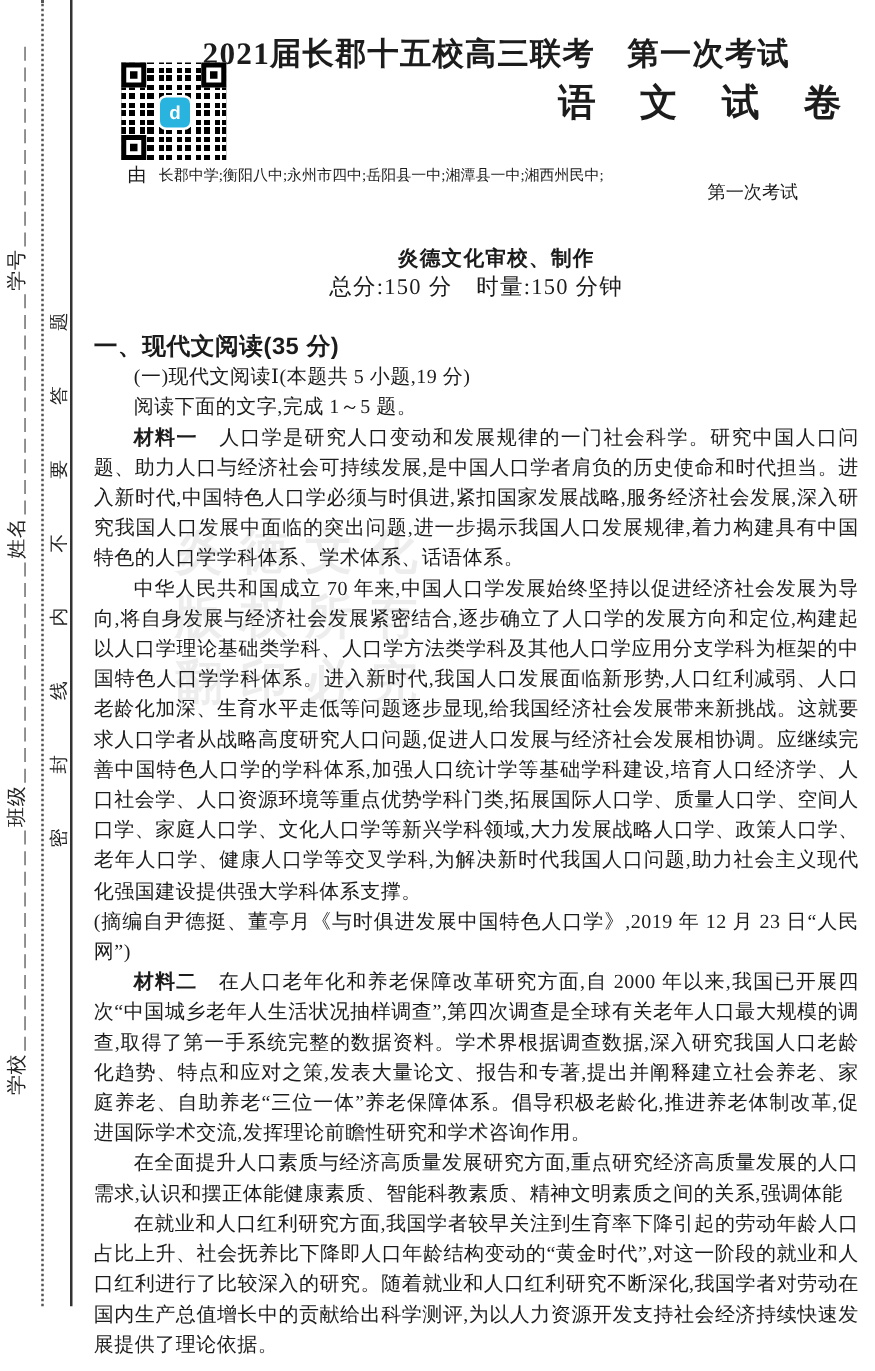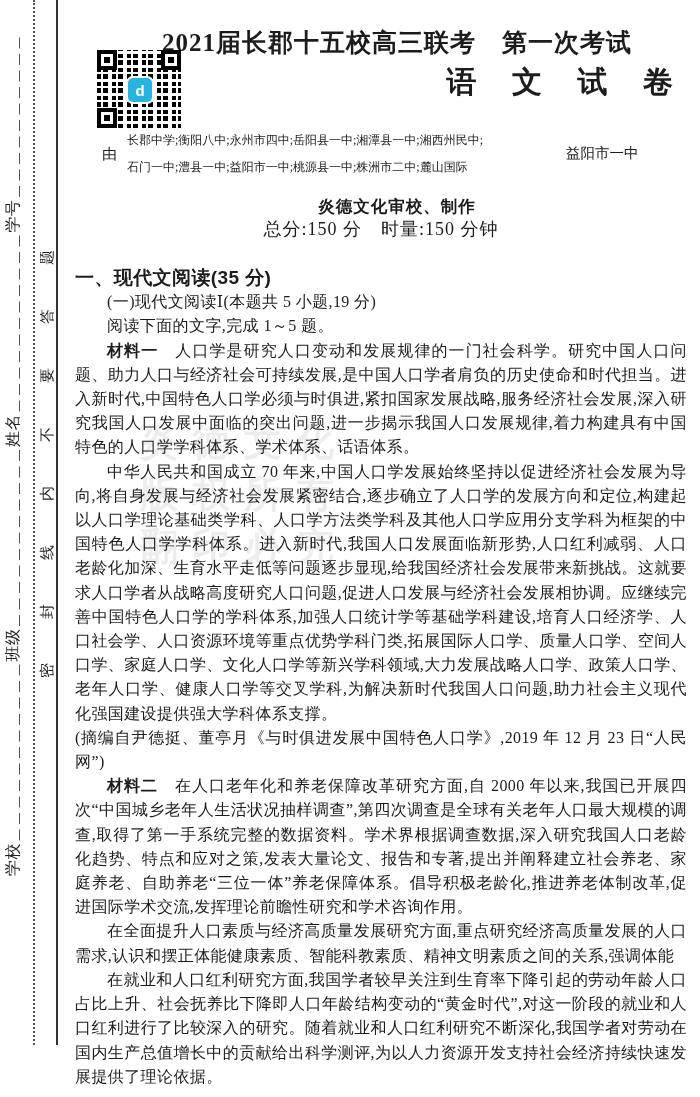--- a/index.html
+++ b/index.html
@@ -91,24 +91,23 @@
       <span>d</span>
     </div>
   </div>
 
   <h2 class="subject-title">语 文 试 卷</h2>
 
   <div class="schools-row">
     <span class="organizer-prefix">由</span>
     <span class="school-lines">
       <span>长郡中学;衡阳八中;永州市四中;岳阳县一中;湘潭县一中;湘西州民中;</span><br>
-      <span>石门一中;澧县一中;益阳市一中;桃源县一中;株洲市二中;麓山国际</span>
     </span>
   </div>
-  <span class="joint-label">益阳市一中</span>
+  <span class="joint-label">第一次考试</span>
 
   <p class="producer-credit">炎德文化审校、制作</p>
   <p class="score-time">总分:150 分　时量:150 分钟</p>
 
   <div class="bodytext">
     <p class="sec-title">一、现代文阅读(35 分)</p>
     <p class="indent">(一)现代文阅读Ⅰ(本题共 5 小题,19 分)</p>
     <p class="indent">阅读下面的文字,完成 1～5 题。</p>
     <p class="indent"><span class="mat-label">材料一</span><span>　人口学是研究人口变动和发展规律的一门社会科学。研究中国人口问题、助力人口与经济社会可持续发展,是中国人口学者肩负的历史使命和时代担当。进入新时代,中国特色人口学必须与时俱进,紧扣国家发展战略,服务经济社会发展,深入研究我国人口发展中面临的突出问题,进一步揭示我国人口发展规律,着力构建具有中国特色的人口学学科体系、学术体系、话语体系。</span></p>
     <p class="indent">中华人民共和国成立 70 年来,中国人口学发展始终坚持以促进经济社会发展为导向,将自身发展与经济社会发展紧密结合,逐步确立了人口学的发展方向和定位,构建起以人口学理论基础类学科、人口学方法类学科及其他人口学应用分支学科为框架的中国特色人口学学科体系。进入新时代,我国人口发展面临新形势,人口红利减弱、人口老龄化加深、生育水平走低等问题逐步显现,给我国经济社会发展带来新挑战。这就要求人口学者从战略高度研究人口问题,促进人口发展与经济社会发展相协调。应继续完善中国特色人口学的学科体系,加强人口统计学等基础学科建设,培育人口经济学、人口社会学、人口资源环境等重点优势学科门类,拓展国际人口学、质量人口学、空间人口学、家庭人口学、文化人口学等新兴学科领域,大力发展战略人口学、政策人口学、老年人口学、健康人口学等交叉学科,为解决新时代我国人口问题,助力社会主义现代化强国建设提供强大学科体系支撑。</p>

